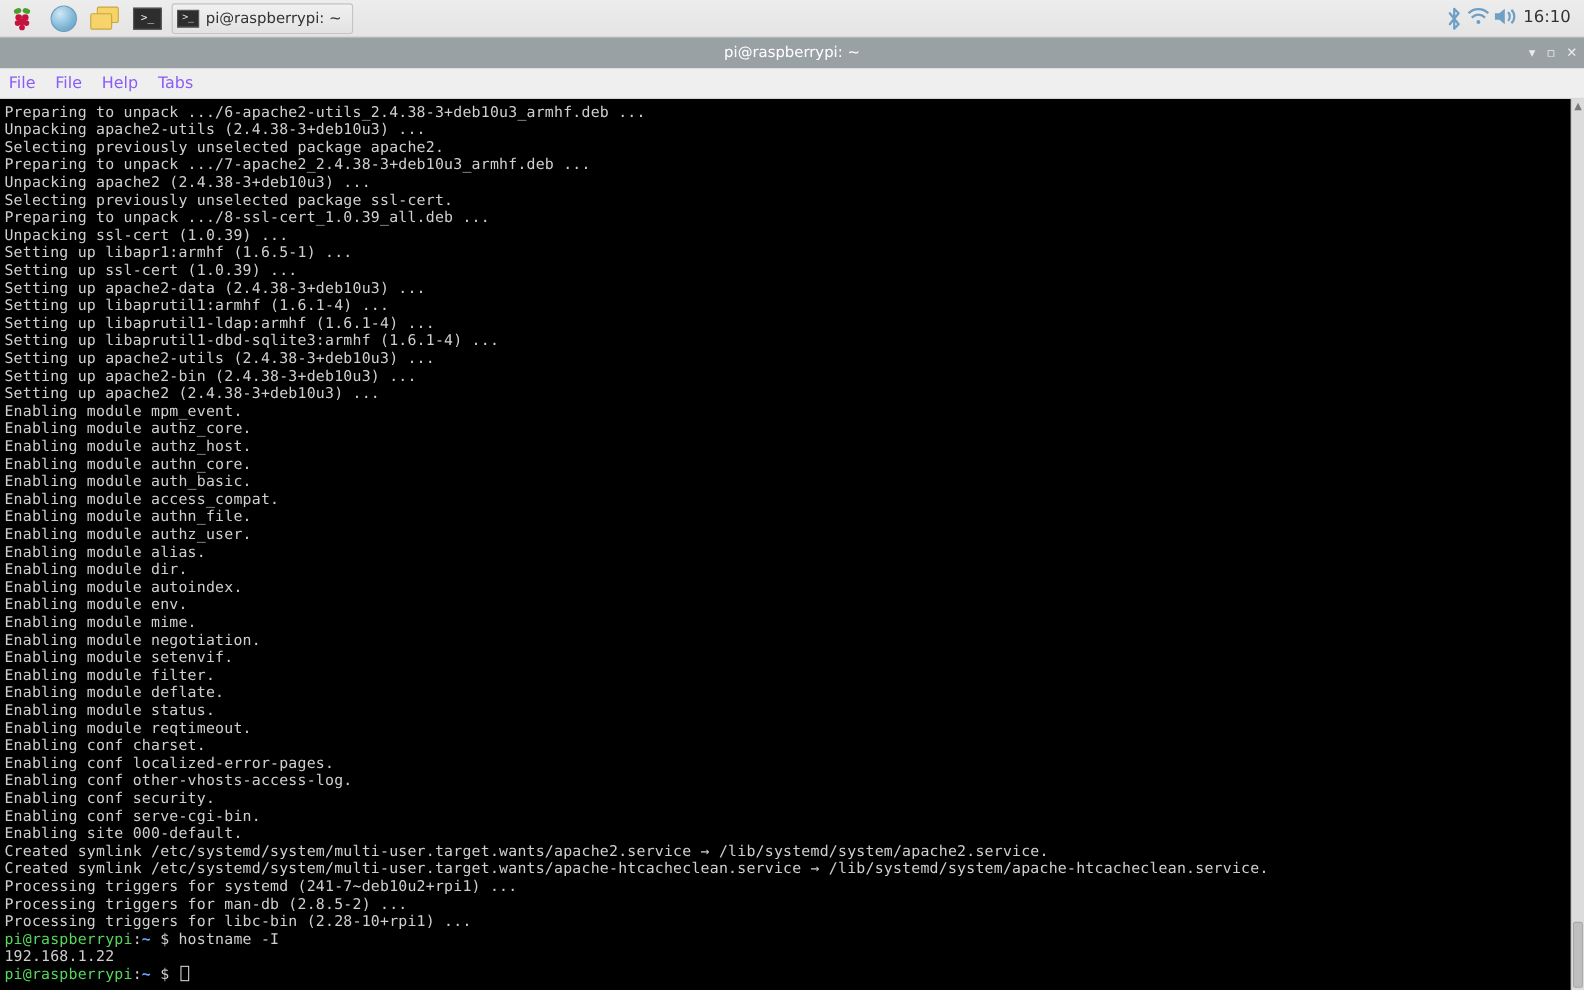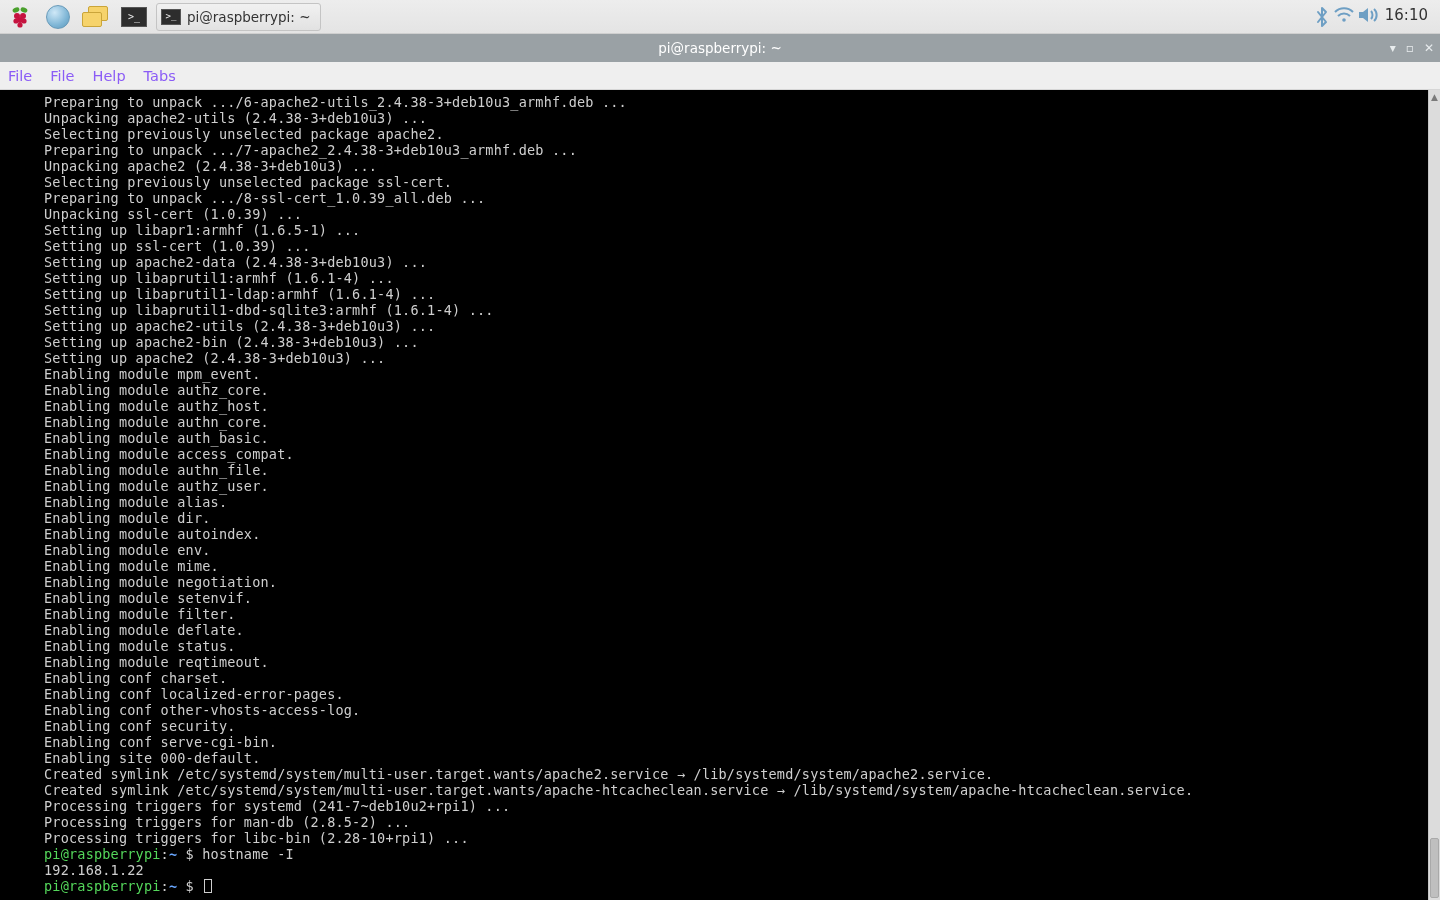--- a/index.html
+++ b/index.html
@@ -35,21 +35,21 @@
   .menubar { height: 28px; background:#efefef; border-bottom:1px solid #d6d6d6; display:flex; align-items:center; padding:0 8px; gap:18px; font-size:14.5px; color:#8b5cf6;}
   .menubar span{ cursor:default; }
 
   
   .termwrap { position:relative; height: calc(900px - 34px - 28px - 28px); background:#000; }
   .terminal { position:absolute; inset:0 12px 0 0; background:#000; color:#cfcfcf; font-family: "DejaVu Sans Mono","Liberation Mono",Menlo,Consolas,monospace; font-size: 13.5px; line-height: 16px; padding: 4px 4px 6px 4px; white-space: pre; overflow:hidden; letter-spacing: 0.2px;}
   .scrollbar { position:absolute; right:0; top:0; bottom:0; width:12px; background:#dcdcdc; border-left:1px solid #c6c6c6;}
   .scrollbar .thumb{ position:absolute; left:1px; right:1px; bottom:2px; height:60px; background:#bfbfbf; border:1px solid #a9a9a9; border-radius:2px;}
   .scrollbar .arrow-up{ position:absolute; top:2px; left:0; right:0; text-align:center; font-size:9px; color:#7a7a7a;}
   
-  .pline { color:#cfcfcf;margin-left:40px; }
+  .pline { color:#cfcfcf; }
   .prompt-user{ color:#54d75b; font-weight:normal;}
   .prompt-path{ color:#6aa7ff; font-weight:bold;}
   .prompt-dollar{ color:#cfcfcf;}
   .caret{ display:inline-block; width:8px; height:14px; border:1px solid #cfcfcf; vertical-align:-2px; margin-left:2px;}
 </style>
 </head>
 <body>
 
 <div class="taskbar">
   <div class="launchers">

